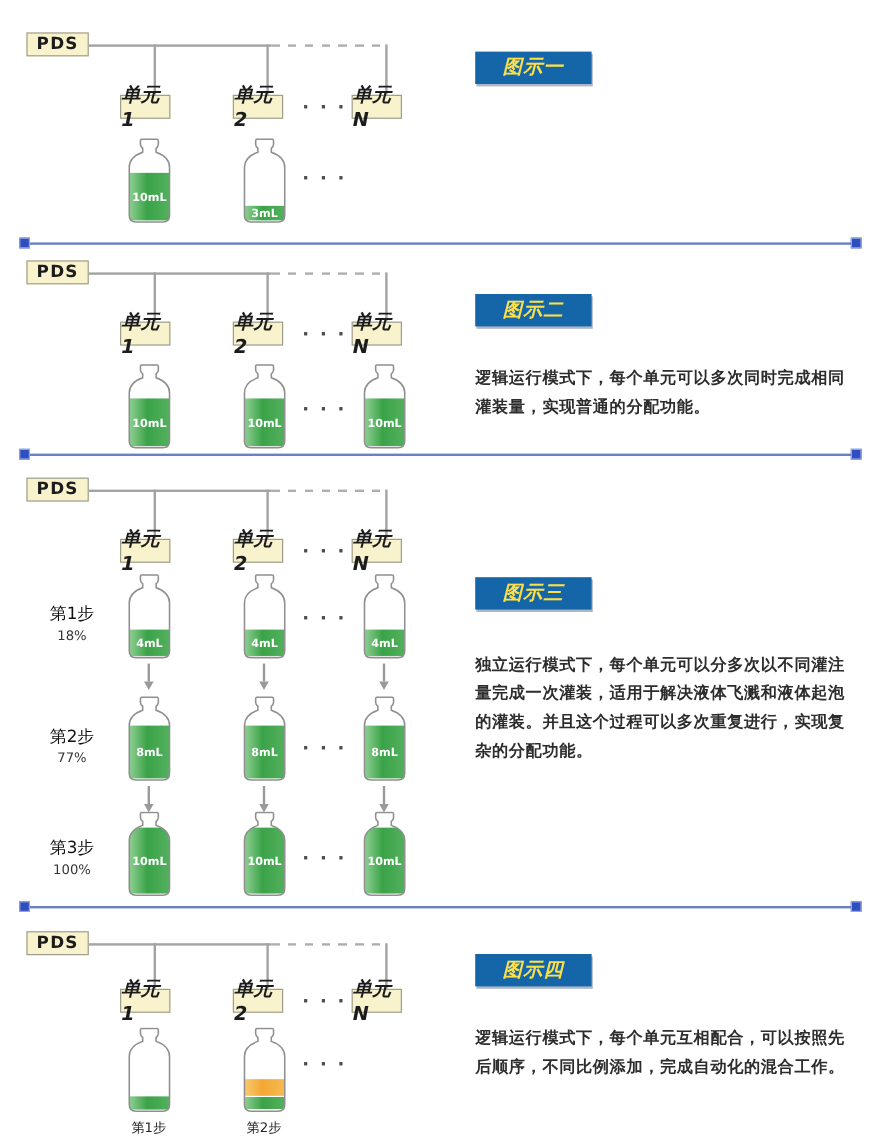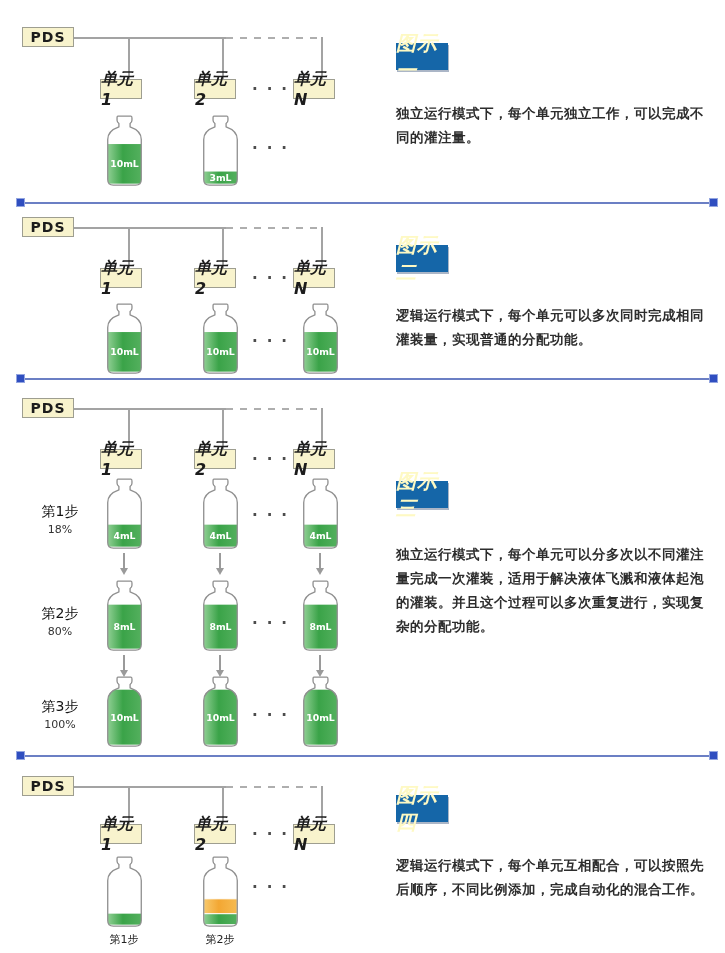--- a/index.html
+++ b/index.html
@@ -28,23 +28,23 @@
   
   .step-name{position:absolute;left:28px;width:64px;text-align:center;font-size:14px;color:#111;}
   .step-pct{position:absolute;left:28px;width:64px;text-align:center;font-size:11px;color:#333;}
   
   .arrow{position:absolute;width:9px;height:23px;}
   .arrow .stem{position:absolute;left:3.8px;top:0;width:1.4px;height:15px;background:#9a9a9a;}
   .arrow .head{position:absolute;left:0;top:15px;width:0;height:0;
       border-left:4.5px solid transparent;border-right:4.5px solid transparent;
       border-top:7.5px solid #9a9a9a;}
   
-  .badge{position:absolute;left:396px;width:52px;height:27px;background:#1566a8;
-      color:#fef9c3;display:flex;align-items:center;justify-content:center;
-      font-size:20px;font-weight:bold;font-style:italic;letter-spacing:1px;
+  .badge{position:absolute;left:396px;width:97px;height:27px;background:#1566a8;
+      color:#fde047;display:flex;align-items:center;justify-content:center;
+      font-size:16px;font-weight:bold;font-style:italic;letter-spacing:1px;
       box-shadow:1px 2px 0 rgba(15,45,95,.35);}
   .desc{position:absolute;left:396px;width:315px;font-size:13.5px;line-height:24px;
       letter-spacing:0.5px;color:#2d2d2d;font-weight:600;}
   
   .divider{position:absolute;left:16px;width:702px;height:9px;}
   .divider .line{position:absolute;left:4px;right:4px;top:3.5px;height:2px;background:#6b7fc4;}
   .divider .sq{position:absolute;top:0;width:9px;height:9px;background:#2f4ec0;
       border:1px solid #93a5e0;box-sizing:border-box;}
   .divider .sq.l{left:0;} .divider .sq.r{right:0;}
 </style>
@@ -103,21 +103,20 @@
               </clipPath>
             </defs>
             <path d="M15 1 L29 1 Q30 1 30 3 L30 5.5 Q30 7.5 28 9 L28 12.5 C34.5 14.8 40 18.5 40 26 L40 69 Q40 75 34 75 L10 75 Q4 75 4 69 L4 26 C4 18.5 9.5 14.8 16 12.5 L16 9 Q14 7.5 14 5.5 L14 3 Q14 1 15 1 Z" fill="#ffffff"></path>
             <rect x="4" y="60.5" width="36" height="13.0" fill="url(#g-green)" clip-path="url(#bclip1)"></rect>
             <text x="22" y="70.8" text-anchor="middle" class="ml">3mL</text>
             <path d="M15 1 L29 1 Q30 1 30 3 L30 5.5 Q30 7.5 28 9 L28 12.5 C34.5 14.8 40 18.5 40 26 L40 69 Q40 75 34 75 L10 75 Q4 75 4 69 L4 26 C4 18.5 9.5 14.8 16 12.5 L16 9 Q14 7.5 14 5.5 L14 3 Q14 1 15 1 Z" fill="none" stroke="#8f8f8f" stroke-width="1.4"></path>
           </svg></div>
       </div>
     <div class="dots" style="left:248px;top:141px">···</div>
     <div class="badge" style="top:43px">图示一</div>
-    <div class="desc" style="top:101px">独立运行模式下，每个单元独立工作，可以完成不同的灌注量。</div>
   </div>
 
   <div class="divider" style="top:198px">
     <div class="line"></div>
       <div class="sq l"></div>
       <div class="sq r"></div>
   </div>
 
   <div class="sec">
     <div class="pbox" style="left:22px;top:217px">PDS</div>
@@ -234,21 +233,21 @@
     <div class="arrow" style="left:215.5px;top:553px">
         <div class="stem"></div>
         <div class="head"></div>
       </div>
     <div class="arrow" style="left:315.5px;top:553px">
         <div class="stem"></div>
         <div class="head"></div>
       </div>
 
     <div class="step-name" style="top:605px">第2步</div>
-    <div class="step-pct" style="top:625px">80%</div>
+    <div class="step-pct" style="top:625px">77%</div>
     <div class="row" style="top:580px">
         <div class="bottle" style="left: 103.5px;"><svg width="41" height="73" viewBox="0 0 44 78">
             <defs>
               <clipPath id="bclip9">
                 <path d="M15 1 L29 1 Q30 1 30 3 L30 5.5 Q30 7.5 28 9 L28 12.5 C34.5 14.8 40 18.5 40 26 L40 69 Q40 75 34 75 L10 75 Q4 75 4 69 L4 26 C4 18.5 9.5 14.8 16 12.5 L16 9 Q14 7.5 14 5.5 L14 3 Q14 1 15 1 Z"></path>
               </clipPath>
             </defs>
             <path d="M15 1 L29 1 Q30 1 30 3 L30 5.5 Q30 7.5 28 9 L28 12.5 C34.5 14.8 40 18.5 40 26 L40 69 Q40 75 34 75 L10 75 Q4 75 4 69 L4 26 C4 18.5 9.5 14.8 16 12.5 L16 9 Q14 7.5 14 5.5 L14 3 Q14 1 15 1 Z" fill="#ffffff"></path>
             <rect x="4" y="26.3" width="36" height="47.2" fill="url(#g-green)" clip-path="url(#bclip9)"></rect>
             <text x="22" y="53.7" text-anchor="middle" class="ml">8mL</text>

